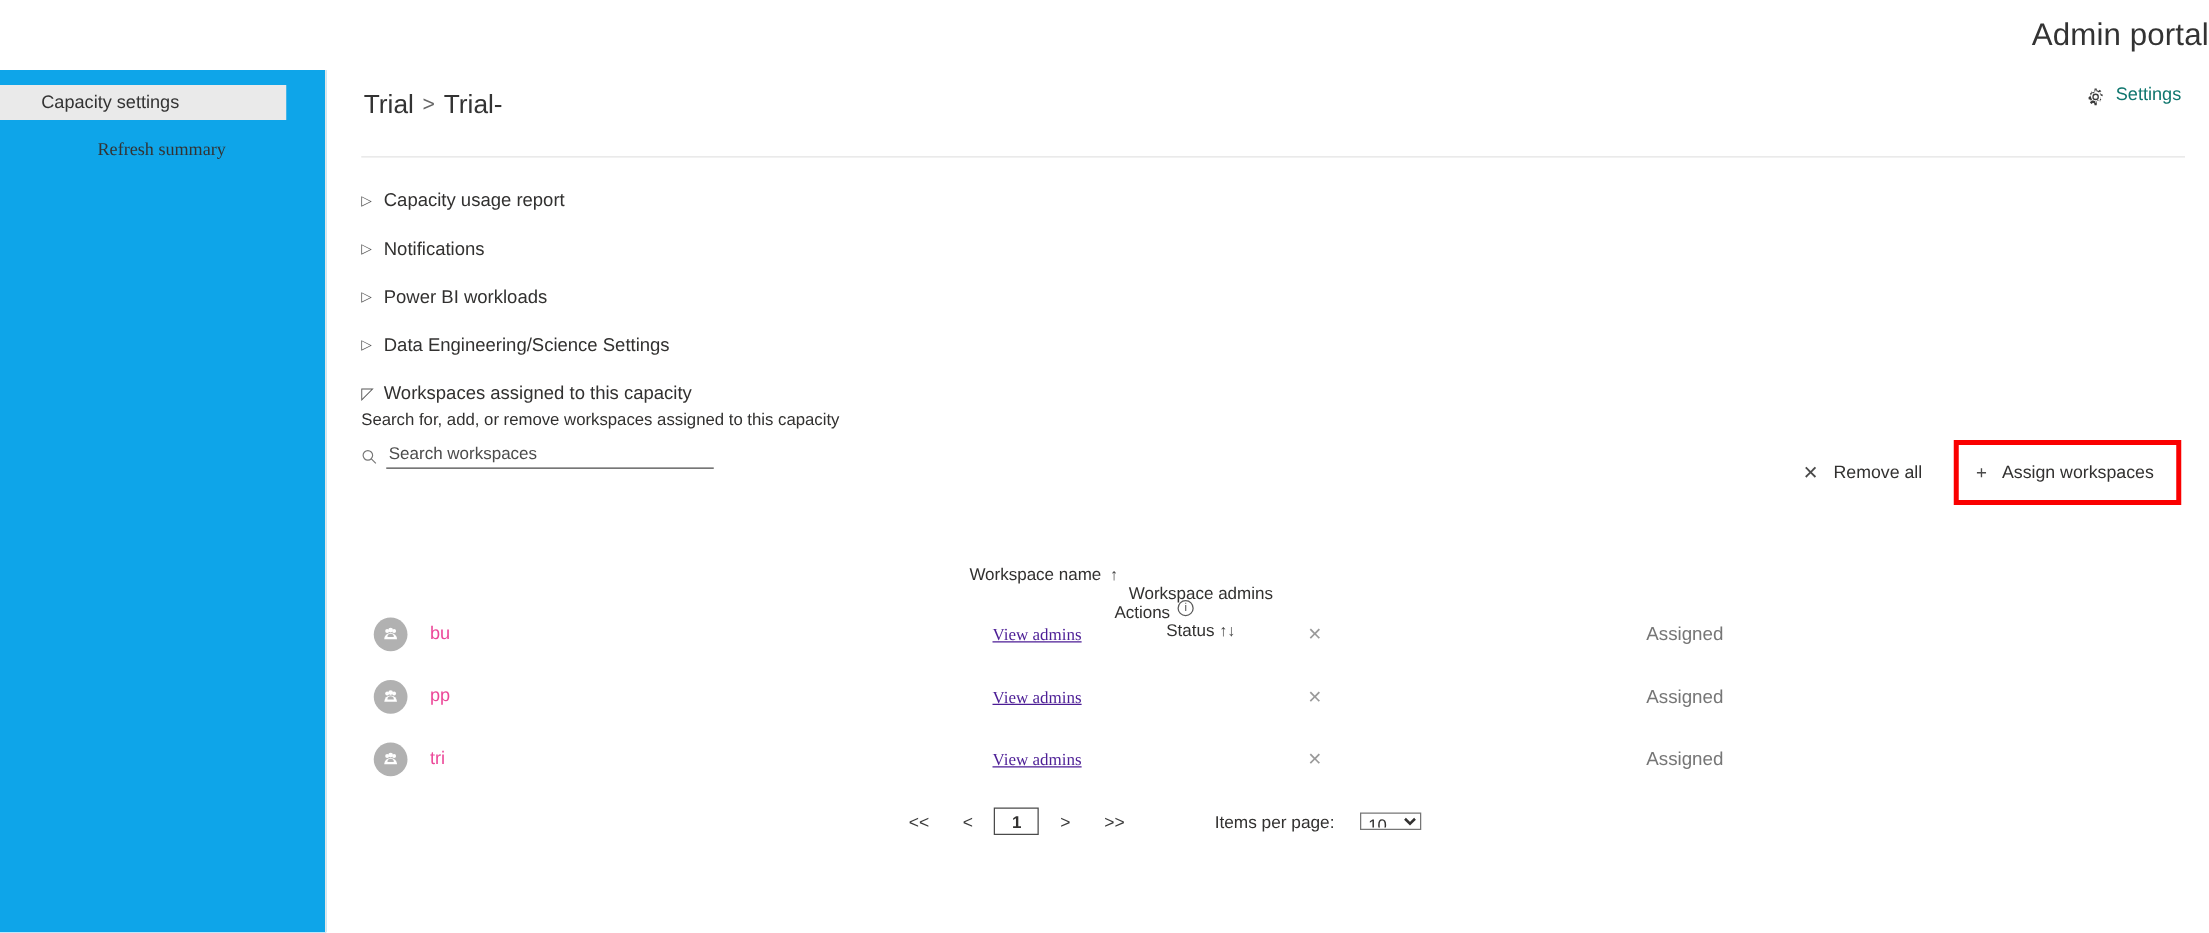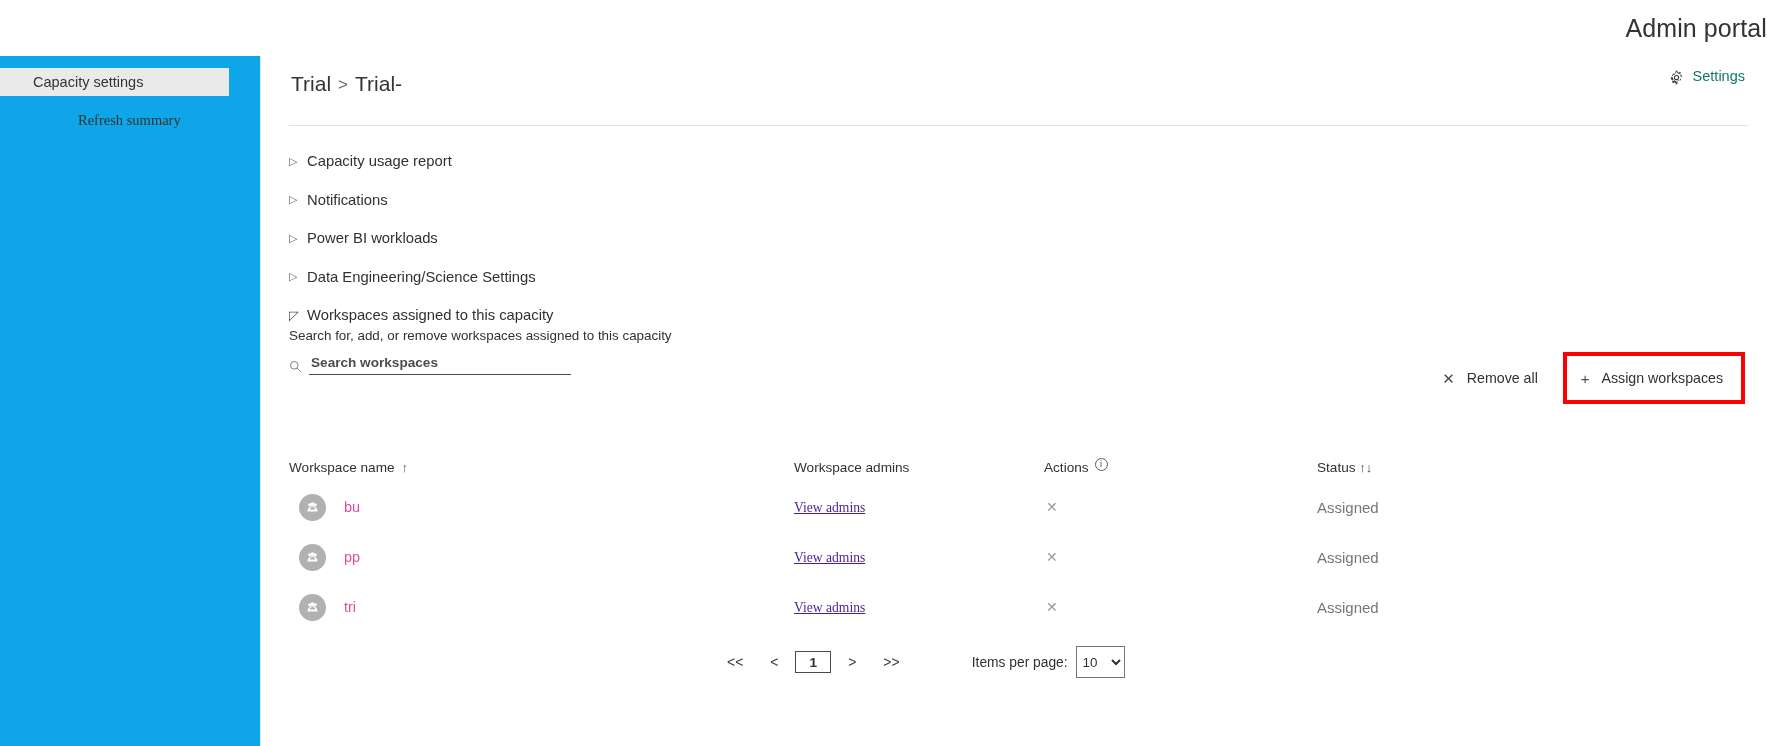--- a/index.html
+++ b/index.html
@@ -191,21 +191,20 @@
   .search-field {
     flex: 1;
     border: none;
     border-bottom: 1px solid #4a4a4a;
     outline: none;
     font-family: "Liberation Sans", sans-serif;
     font-size: 13.6px;
     color: #323130;
     padding: 2px 0 4px 2px;
     background: transparent;
-    font-weight: bold;
   }
   .search-field::placeholder { color: #4c4c4c; opacity: 1; }
 
   .ws-actions {
     position: absolute;
     top: 24px;
     right: 22px;
     display: flex;
     align-items: center;
   }
@@ -239,20 +238,21 @@
     left: 0;
     width: 100%;
   }
   .t-head {
     display: flex;
     align-items: center;
     height: 30px;
     font-size: 13.6px;
     color: #323130;
     padding-left: 28px;
+    flex-direction: column;
   }
   .c-name   { width: 505px; display: flex; align-items: center; gap: 7px; }
   .c-admins { width: 250px; }
   .c-acts   { width: 273px; display: flex; align-items: center; gap: 6px; }
   .c-status { width: 190px; }
 
   .sort-arrow { font-size: 13px; color: #4a4a4a; }
   .info-circle {
     width: 13px; height: 13px;
     border: 1px solid #5a5a5a;
@@ -331,28 +331,28 @@
     justify-content: center;
     font-size: 13.6px;
     font-weight: 700;
     margin: 0 10px;
     cursor: pointer;
   }
   .pg-gap1 { width: 14px; }
   .pg-gap2 { width: 14px; }
   .ipp-label { margin-left: 66px; font-size: 13.8px; }
   .ipp-select {
-    margin-left: 8px;
+    margin-left: 20px;
     font-family: "Liberation Sans", sans-serif;
     font-size: 13.4px;
     padding: 1px 2px;
     border: 1px solid #767676;
     background: #ffffff;
     color: #323130;
-    height: 32px;
+    height: 14px;
   }
 </style>
 </head>
 <body>
 
 <div class="app-header">
   <div class="app-title">Admin portal</div>
 </div>
 
 <div class="sidebar">

